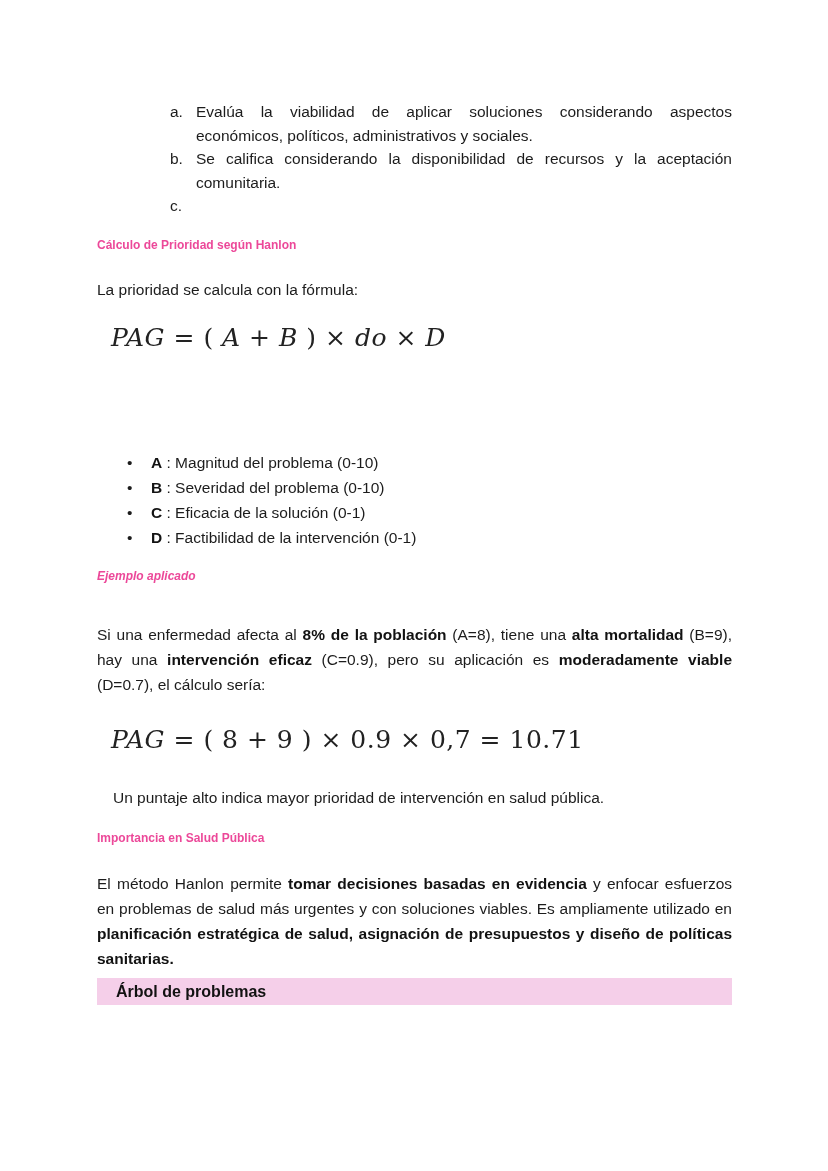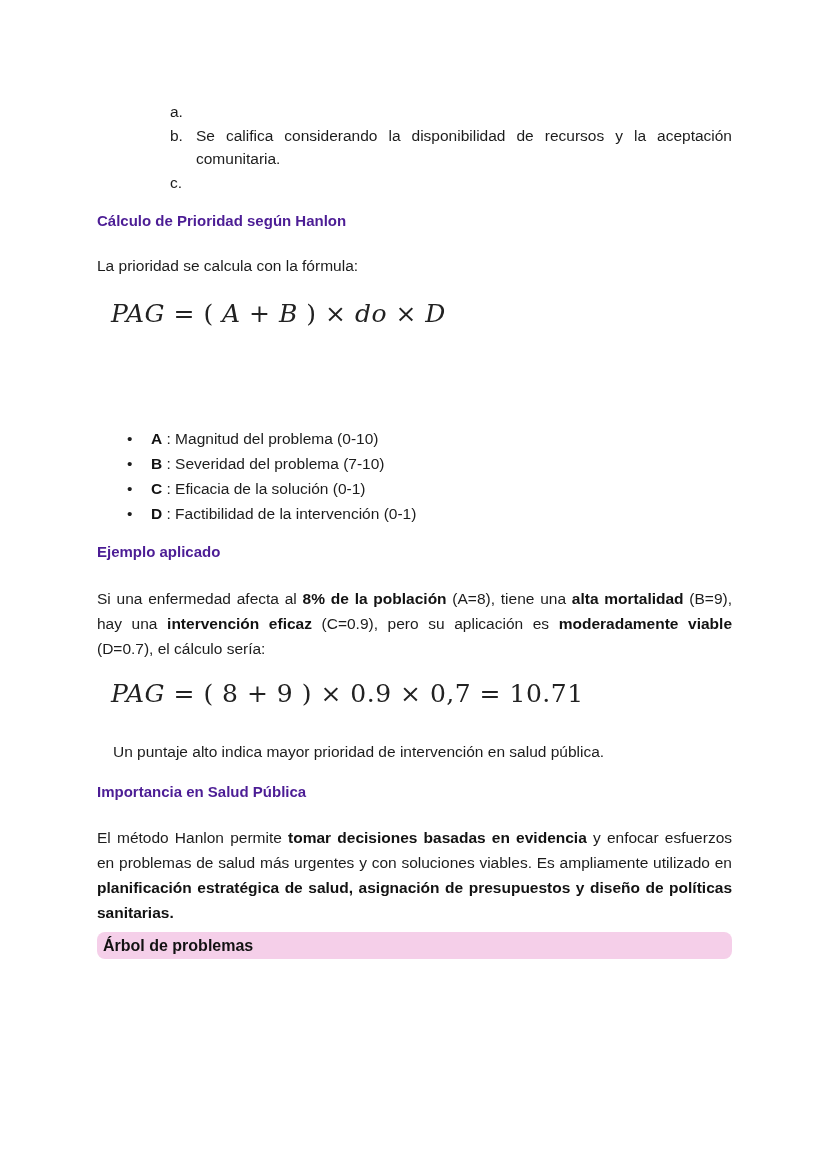--- a/index.html
+++ b/index.html
@@ -18,26 +18,26 @@
 
   
   .abc-list { margin-bottom: 17px; }
   .abc-item { display: flex; line-height: 23.5px; }
   .abc-marker { flex: none; width: 26px; margin-left: 73px; }
   .abc-text { flex: 1; text-align: justify; }
 
   
   .heading {
     font-weight: 700;
-    font-size: 15px;
-    color: #4c1d95;
+    font-size: 12px;
+    color: #ec4899;
     line-height: 20px;
   }
   .h-calculo { margin-bottom: 25px; }
-  .h-ejemplo { margin-bottom: 24px; }
+  .h-ejemplo { margin-bottom: 36px; font-style: italic; }
   .h-importancia { margin-bottom: 23px; }
 
   .para { line-height: 25px; }
   .justify { text-align: justify; }
 
   .intro-line { line-height: 20px; }
 
   
   .formula {
     font-family: "DejaVu Serif", serif;
@@ -53,45 +53,45 @@
   .formula-2 { margin-top: 14px; margin-bottom: 29px; }
 
   .donde-label { line-height: 20px; margin-bottom: 28px; }
 
   
   .bullet-list { margin-bottom: 16px; }
   .bullet-item { display: flex; line-height: 25px; }
   .bullet-marker { flex: none; width: 24px; margin-left: 30px; }
   .bullet-text { flex: 1; }
 
-  .para-ejemplo { margin-bottom: 14px; }
+  .para-ejemplo { margin-bottom: 24px; }
   .conclusion { line-height: 20px; margin-bottom: 20px; margin-left: 16px; }
   .para-importancia { line-height: 25px; margin-bottom: 7px; }
 
   b, .bold { font-weight: 700; color: #121212; }
 
   
   .highlight-heading {
     background: #f5cfe9;
     font-weight: 700;
     font-size: 16px;
     color: #121212;
-    padding: 4px 4px 4px 6px;
+    padding: 4px 4px 4px 19px;
     line-height: 19px;
-    border-radius: 8px;
   }
 </style>
 </head>
 <body>
 
 <div class="page">
 
   <div class="abc-list">
     <div class="abc-item">
       <span class="abc-marker">a.</span>
+      <span class="abc-text">Evalúa la viabilidad de aplicar soluciones considerando aspectos económicos, políticos, administrativos y sociales.</span>
     </div>
     <div class="abc-item">
       <span class="abc-marker">b.</span>
       <span class="abc-text">Se califica considerando la disponibilidad de recursos y la aceptación comunitaria.</span>
     </div>
     <div class="abc-item">
       <span class="abc-marker">c.</span>
     </div>
   </div>
 
@@ -99,21 +99,21 @@
   <div class="intro-line">La prioridad se calcula con la fórmula:</div>
   <div class="formula formula-1"><span class="it" style="font-style: italic;">PAG</span><span> = ( </span><span class="it" style="font-style: italic;">A</span><span> + </span><span class="it" style="font-style: italic;">B</span><span> ) × </span><span class="it" style="">do</span><span> × </span><span class="it" style="font-style: italic;">D</span></div>
 
   <div class="bullet-list">
     <div class="bullet-item">
       <span class="bullet-marker">•</span>
       <span class="bullet-text"><span class="bold">A</span><span> : Magnitud del problema (0-10)</span></span>
     </div>
     <div class="bullet-item">
       <span class="bullet-marker">•</span>
-      <span class="bullet-text"><span class="bold">B</span><span> : Severidad del problema (7-10)</span></span>
+      <span class="bullet-text"><span class="bold">B</span><span> : Severidad del problema (0-10)</span></span>
     </div>
     <div class="bullet-item">
       <span class="bullet-marker">•</span>
       <span class="bullet-text"><span class="bold">C</span><span> : Eficacia de la solución (0-1)</span></span>
     </div>
     <div class="bullet-item">
       <span class="bullet-marker">•</span>
       <span class="bullet-text"><span class="bold">D</span><span> : Factibilidad de la intervención (0-1)</span></span>
     </div>
   </div>

